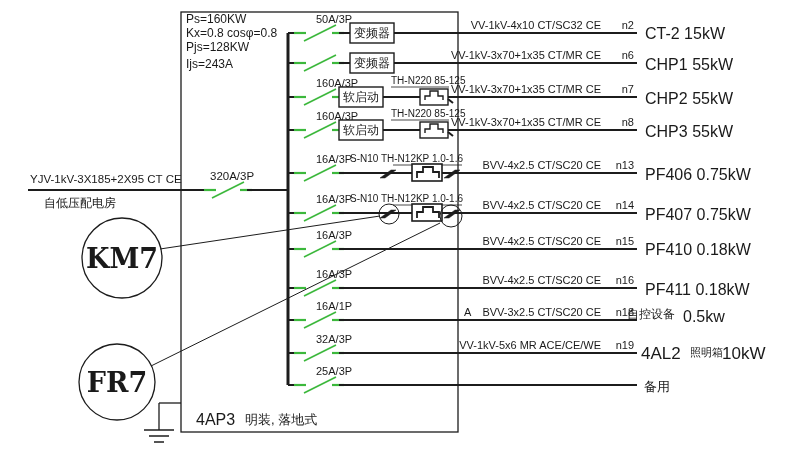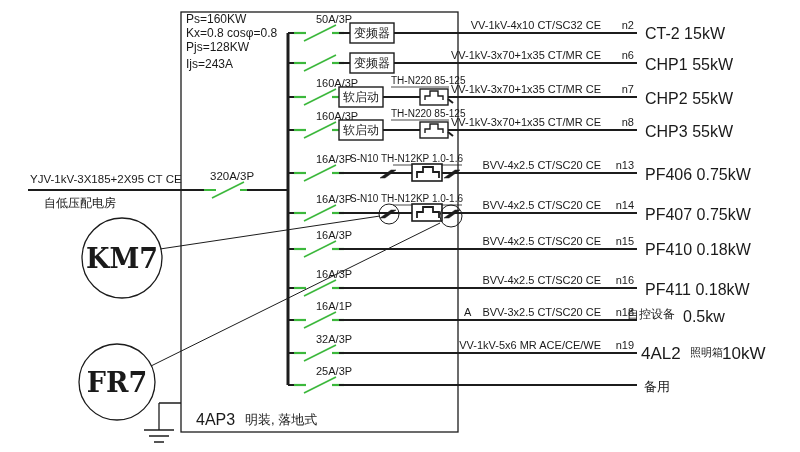--- a/index.html
+++ b/index.html
@@ -1,16 +1,16 @@
 <!DOCTYPE html>
 <html style="--wire: #1c1c1c; --breaker_green: #3cb83c; --paper: #ffffff;"><head>
 <meta charset="utf-8">
 <style>
   html,body{margin:0;padding:0;background:#fff;}
-  .stage{position:relative;width:800px;height:452px;background:var(--paper,#ffffff);overflow:hidden;border-radius:19px;}
+  .stage{position:relative;width:800px;height:452px;background:var(--paper,#ffffff);overflow:hidden;}
   svg text{font-family:"Liberation Sans","DejaVu Sans",sans-serif;fill:#1a1a1a;}
   .serif{font-family:"DejaVu Serif",serif;font-weight:bold;}
   .blk{stroke:var(--wire,#1c1c1c);}
   .grn{stroke:var(--breaker_green,#3cb83c);}
   line,path.o,rect.o,circle.o{fill:none;}
 </style>
 </head>
 <body>
 
 <div class="stage">

